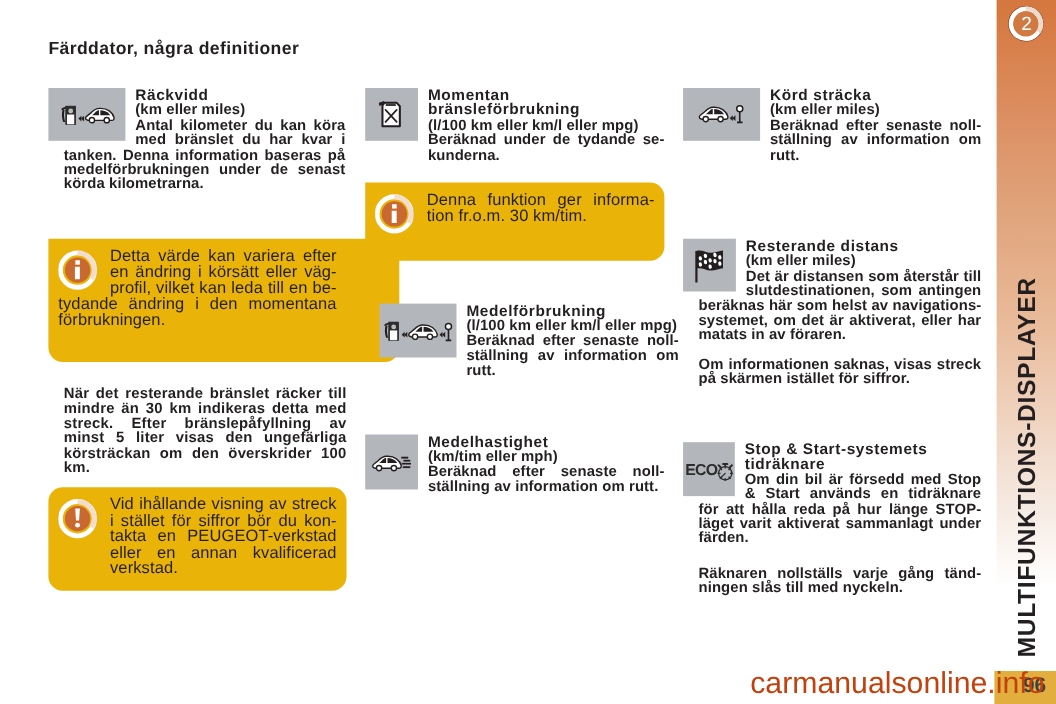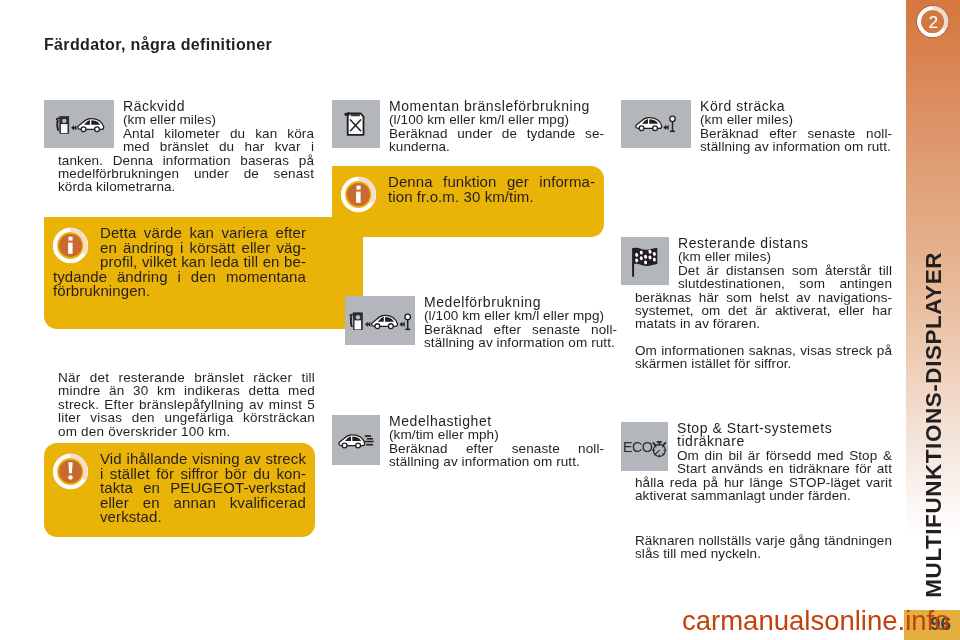--- a/index.html
+++ b/index.html
@@ -18,22 +18,22 @@
   .vtext span{position:absolute;left:0;top:0;width:360px;height:56px;
          transform-origin:0 0;transform:rotate(-90deg) translate(-360px,0);
          display:block;text-align:right;line-height:56px;
          font-size:22.5px;font-weight:bold;letter-spacing:0.55px;color:#231f20;
          white-space:nowrap;padding-right:3px;box-sizing:border-box;}
 
   
   .title{position:absolute;left:44px;top:36px;font-size:16px;font-weight:bold;letter-spacing:0.35px;}
 
   
-  .entry{position:absolute;font-size:13.5px;font-weight:normal;line-height:13.4px;
-         letter-spacing:0.1px;margin-top:20px;}
+  .entry{position:absolute;font-size:13.5px;font-weight:bold;line-height:13.4px;
+         letter-spacing:0.1px;}
   .entry .ib{float:left;background:#b3b6bb;}
   .entry .hd{font-size:14px;letter-spacing:0.55px;}
   .entry .ln{text-align:justify;padding-left:14px;}
   .entry svg{display:block;}
 
   
   .nbox{position:absolute;background:#eab308;}
   .ntxt{position:absolute;font-size:15px;line-height:14.5px;text-align:justify;
         letter-spacing:0.1px;color:#231f20;font-weight:normal;}
   .ntxt .bi{float:left;width:35px;height:39px;margin:0 12px 3px 0;}

